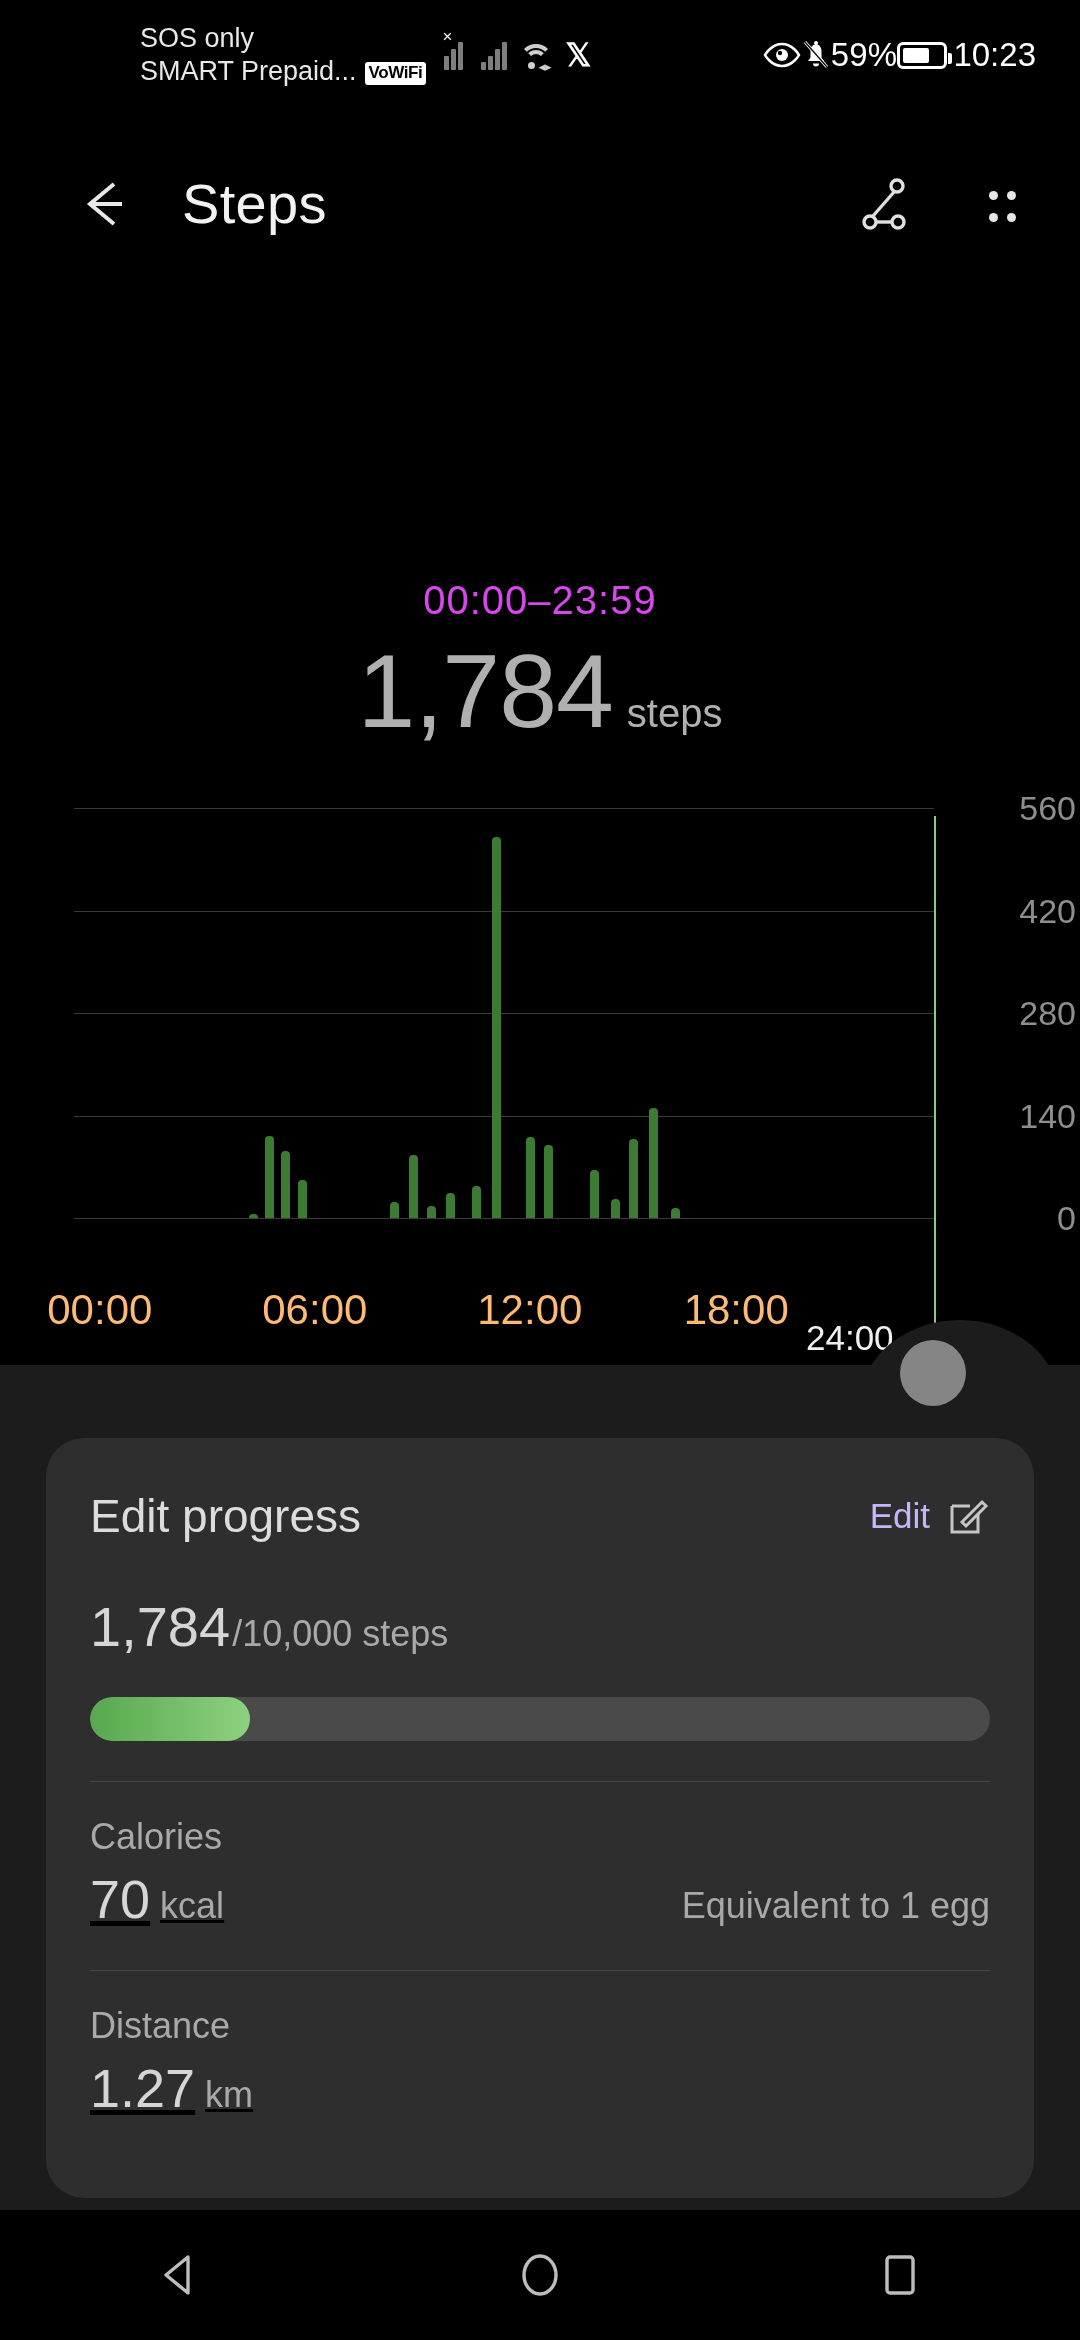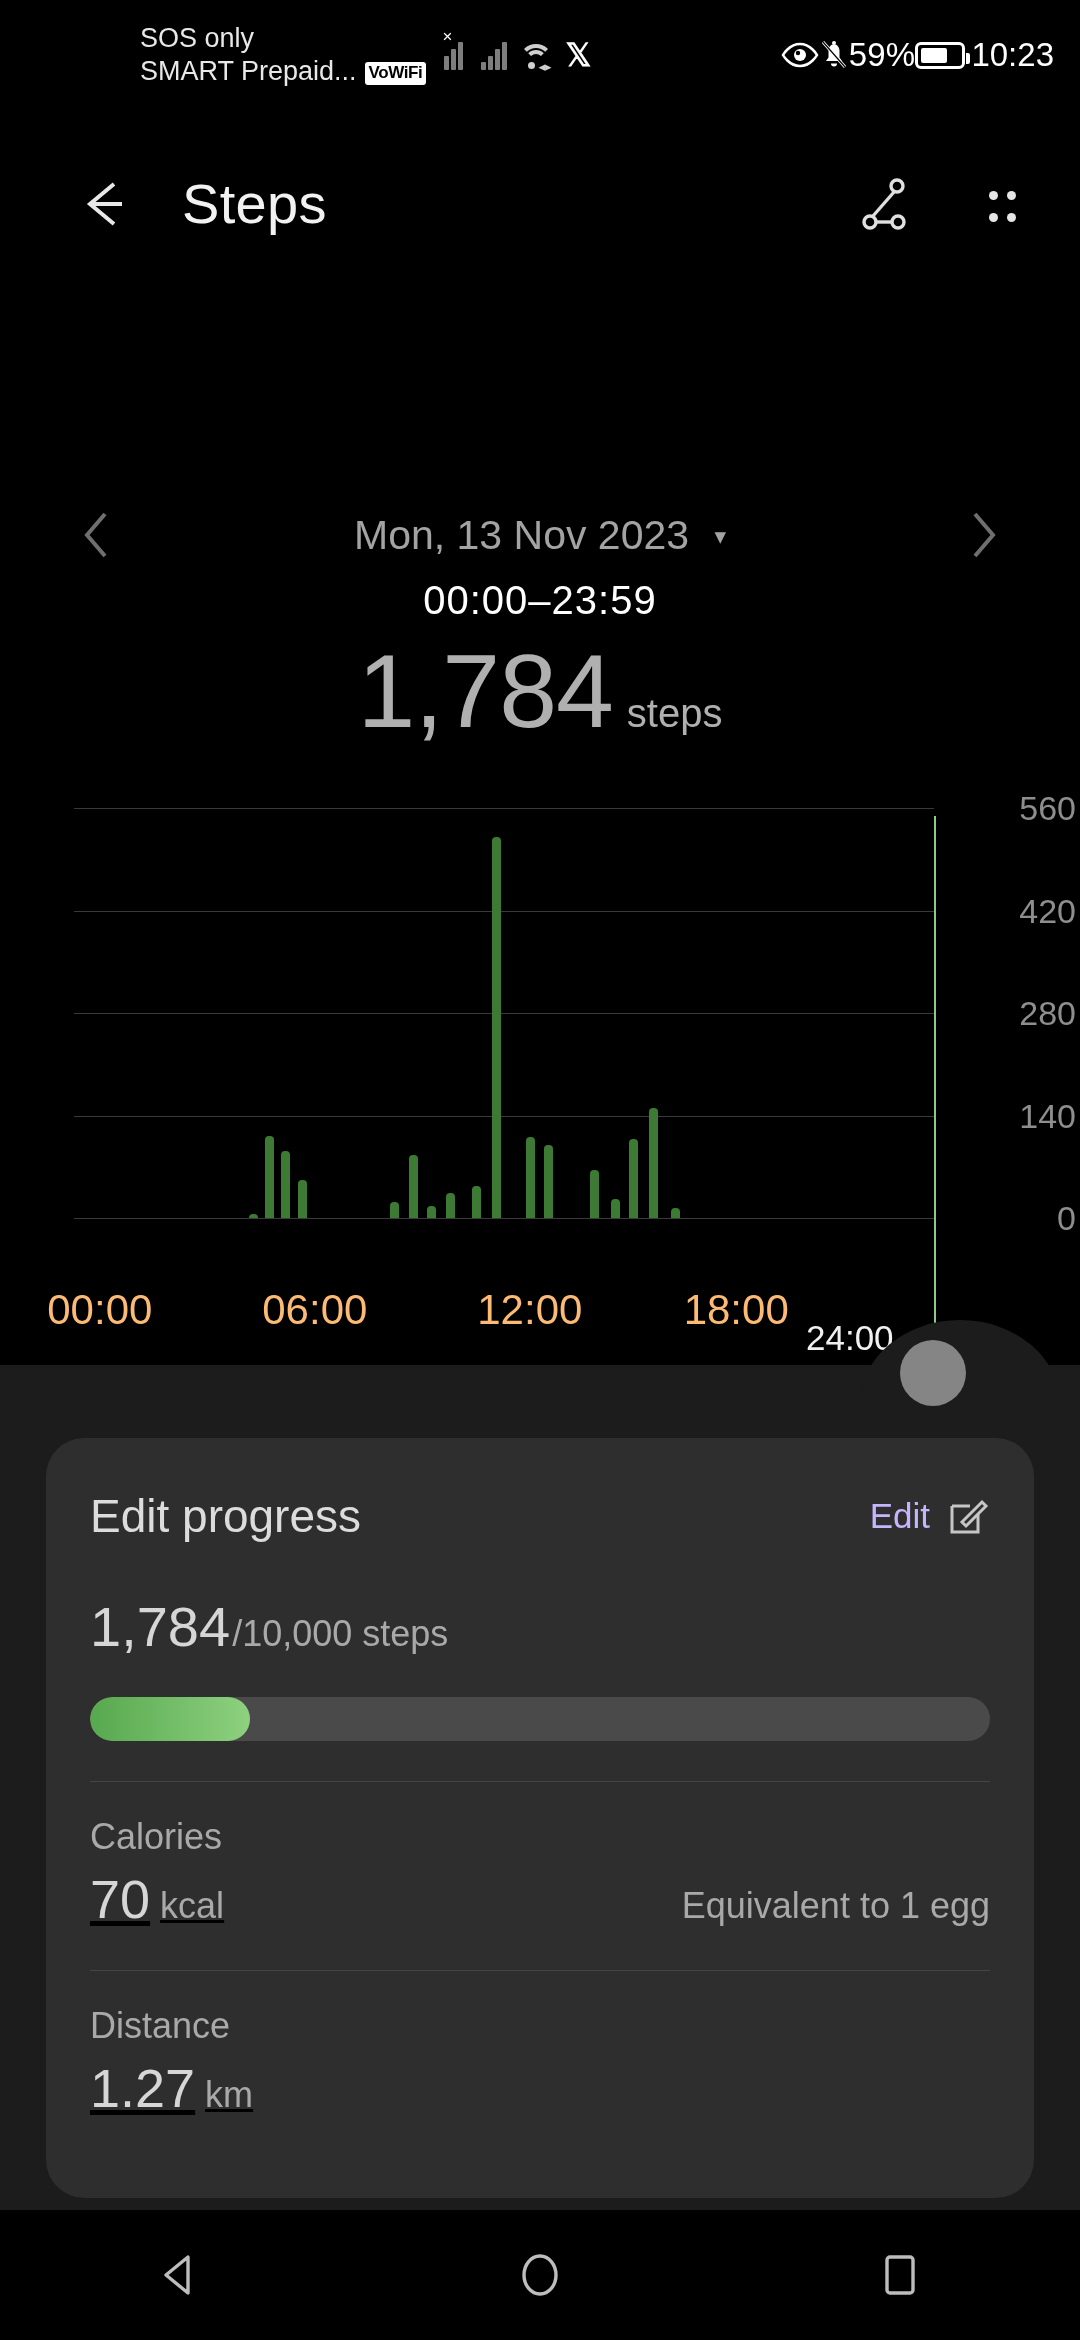--- a/index.html
+++ b/index.html
@@ -7,21 +7,21 @@
     width:1080px; height:2340px;
     background:#000;
     font-family:"Liberation Sans", sans-serif;
     overflow:hidden;
   }
   #screen { position:relative; width:1080px; height:2340px; background:#000; }
 
   
   .statusbar {
     position:absolute; top:0; left:0; width:1080px; height:110px;
-    display:flex; align-items:center; padding:0 26px 0 0;
+    display:flex; align-items:center; padding:0 44px 0 0;
   }
   .sb-left {
     margin-left:140px;
     display:flex; flex-direction:column; justify-content:center;
     line-height:1.22;
   }
   .sb-left div { color:#e8e8e8; font-size:27px; white-space:nowrap; }
   .vowifi {
     display:inline-block; background:#fff; color:#000;
     font-size:17px; font-weight:bold; padding:1px 4px;
@@ -109,21 +109,21 @@
   }
   .chev { position:absolute; width:70px; height:70px; cursor:pointer; }
   .chev.left { left:62px; }
   .chev.right { right:62px; }
   .date-label { color:#a3a3a3; font-size:41px; cursor:pointer; }
   .date-caret { display:inline-block; margin-left:14px; font-size:23px; color:#a3a3a3; vertical-align:5px;}
 
   
   .range {
     position:absolute; top:578px; width:1080px; text-align:center;
-    color:#ffffff; font-size:40px; letter-spacing:1px;
+    color:#d946ef; font-size:40px; letter-spacing:1px;
   }
   .total {
     position:absolute; top:632px; width:1080px; text-align:center;
     display:flex; align-items:baseline; justify-content:center;
   }
   .total .num { color:#b0b0b0; font-size:104px; font-weight:400; letter-spacing:-1px; }
   .total .unit { color:#b0b0b0; font-size:40px; margin-left:14px; }
 
   
   .chartwrap { position:absolute; top:790px; left:0; width:1080px; height:550px; }
@@ -284,36 +284,20 @@
 
     <div class="menu-icon">
       <span></span>
       <span></span>
       <span></span>
       <span></span>
     </div>
   </div>
 
 
-  <div class="datenav">
-    <div class="chev left">
-      <svg width="70" height="70" viewBox="0 0 70 70">
-        <path d="M43 14 L25 35 L43 56" fill="none" stroke="#6f6f6f" stroke-width="4"></path>
-      </svg>
-    </div>
-    <div class="date-label">
-      <span>Mon, 13 Nov 2023</span>
-      <span class="date-caret">▾</span>
-    </div>
-    <div class="chev right">
-      <svg width="70" height="70" viewBox="0 0 70 70">
-        <path d="M27 14 L45 35 L27 56" fill="none" stroke="#6f6f6f" stroke-width="4"></path>
-      </svg>
-    </div>
-  </div>
 
   <div class="range">00:00–23:59</div>
   <div class="total">
     <span class="num">1,784</span>
     <span class="unit">steps</span>
   </div>
 
   <div class="chartwrap">
     <div class="plot" id="plot">
         <div class="gridline" style="top: 410px;"></div>

